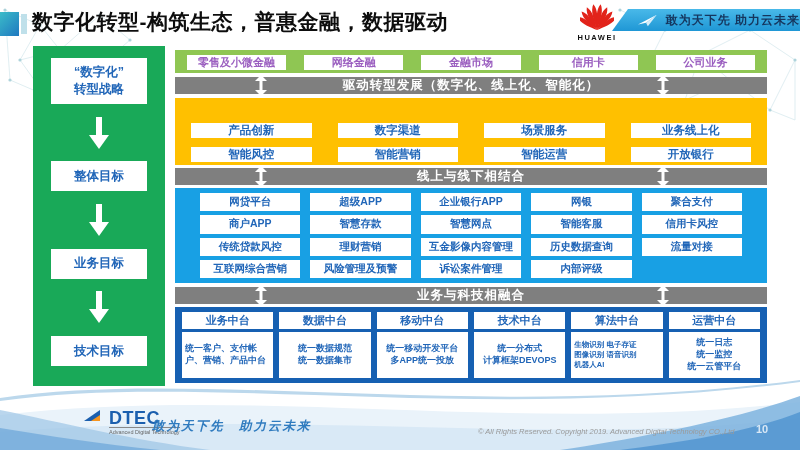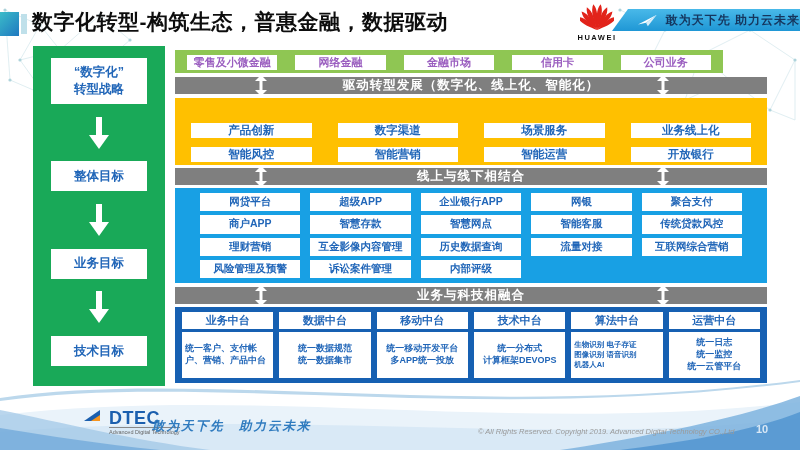--- a/index.html
+++ b/index.html
@@ -19,21 +19,21 @@
   .hw-banner-text{font-size:12px;font-weight:bold;color:#15365e;letter-spacing:1px;white-space:nowrap;}
   
   .sidebar{position:absolute;left:33px;top:46px;width:132px;height:340px;background:#19a958;
     display:flex;flex-direction:column;align-items:center;justify-content:space-between;
     padding:12px 0 20px;box-sizing:border-box;}
   .side-box{width:96px;background:#fff;color:#2166b8;font-weight:bold;font-size:12.5px;
     display:flex;align-items:center;justify-content:center;text-align:center;white-space:pre-line;line-height:1.35;}
   .side-box.tall{height:46px;}
   .side-box.short{height:30px;}
   
-  .band-green{position:absolute;left:175px;top:50px;width:548px;height:23px;background:#8fc653;
+  .band-green{position:absolute;left:175px;top:50px;width:592px;height:23px;background:#8fc653;
     display:grid;grid-template-columns:repeat(5,1fr);gap:18px;padding:5px 12px;box-sizing:border-box;}
   .band-green .cell{background:#fff;color:#9b5fc0;font-weight:bold;font-size:11px;
     display:flex;align-items:center;justify-content:center;white-space:nowrap;}
   .banner{position:absolute;left:175px;width:592px;height:17px;background:#7f7f7f;color:#fff;
     font-weight:bold;font-size:12.5px;display:flex;align-items:center;justify-content:center;letter-spacing:1px;}
   .banner.b1{top:77px;} .banner.b2{top:168px;} .banner.b3{top:287px;align-items:center;}
   .updown{position:absolute;top:-2px;}
   .updown.l{left:13.5%;} .updown.r{left:81.5%;}
   .gold{position:absolute;left:175px;top:98px;width:592px;height:67px;background:#ffc000;
     display:grid;grid-template-columns:repeat(4,1fr);gap:9px 26px;padding:25px 16px;box-sizing:border-box;}
@@ -210,20 +210,21 @@
   <div class="blue">
     <div class="cell">网贷平台</div>
     <div class="cell">超级APP</div>
     <div class="cell">企业银行APP</div>
     <div class="cell">网银</div>
     <div class="cell">聚合支付</div>
     <div class="cell">商户APP</div>
     <div class="cell">智慧存款</div>
     <div class="cell">智慧网点</div>
     <div class="cell">智能客服</div>
+    <div class="cell">信用卡风控</div>
     <div class="cell">传统贷款风控</div>
     <div class="cell">理财营销</div>
     <div class="cell">互金影像内容管理</div>
     <div class="cell">历史数据查询</div>
     <div class="cell">流量对接</div>
     <div class="cell">互联网综合营销</div>
     <div class="cell">风险管理及预警</div>
     <div class="cell">诉讼案件管理</div>
     <div class="cell">内部评级</div>
   </div>

